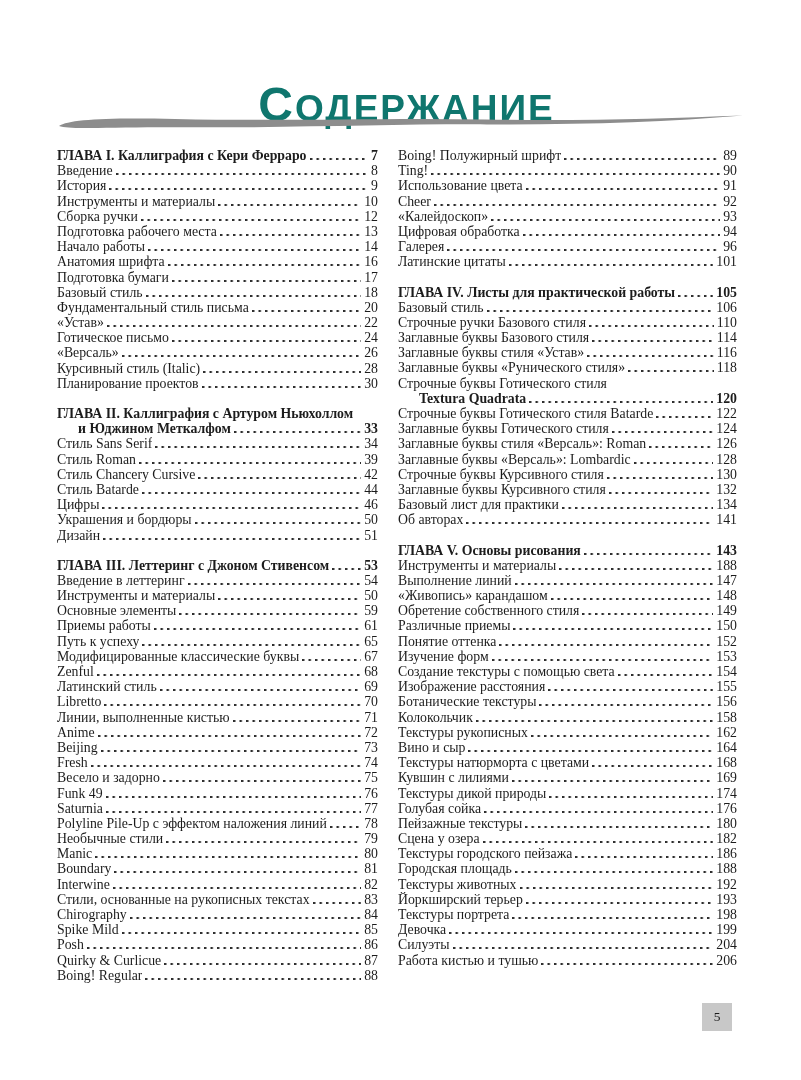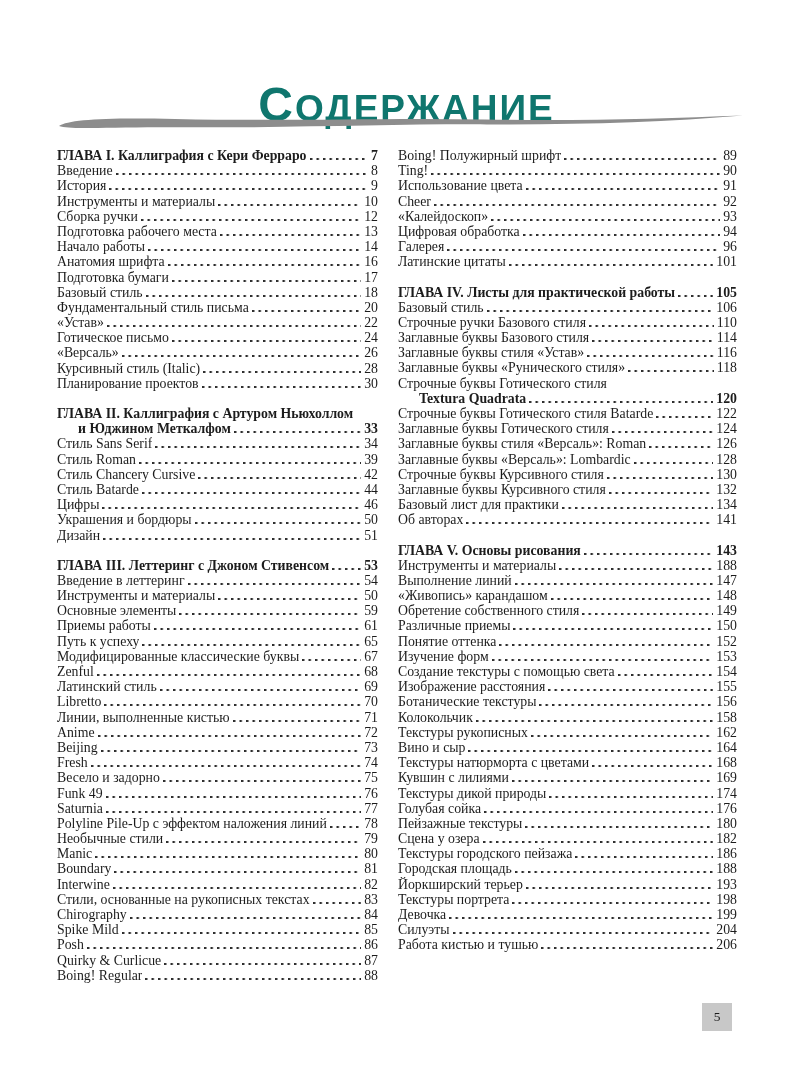--- a/index.html
+++ b/index.html
@@ -573,20 +573,25 @@
           <span class="t">Текстуры городского пейзажа</span>
           <span class="dots"></span>
           <span class="pg">186</span>
         </div>
         <div class="entry">
           <span class="t">Городская площадь</span>
           <span class="dots"></span>
           <span class="pg">188</span>
         </div>
         <div class="entry">
+          <span class="t">Текстуры животных</span>
+          <span class="dots"></span>
+          <span class="pg">192</span>
+        </div>
+        <div class="entry">
           <span class="t">Йоркширский терьер</span>
           <span class="dots"></span>
           <span class="pg">193</span>
         </div>
         <div class="entry">
           <span class="t">Текстуры портрета</span>
           <span class="dots"></span>
           <span class="pg">198</span>
         </div>
         <div class="entry">

